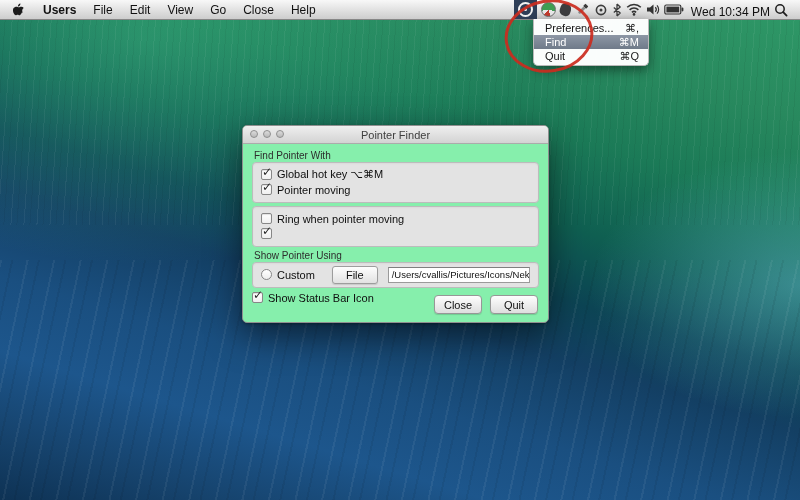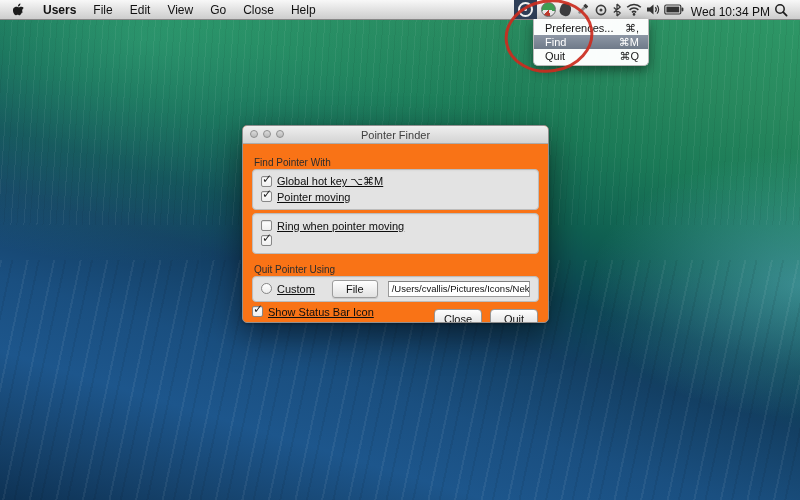--- a/index.html
+++ b/index.html
@@ -53,47 +53,47 @@
     padding:1px 9px 1px 11px;height:12px;color:#151515;cursor:default;}
   .dd-item .sc{color:#222;}
   .dd-item.hl{background:linear-gradient(#8d97a5,#6f7a89);color:#fff;}
   .dd-item.hl .sc{color:#fff;}
 
   
   .annotation{position:absolute;left:0;top:0;z-index:30;pointer-events:none;}
 
   
   .window{position:absolute;left:242px;top:125px;width:307px;height:198px;z-index:5;
-    background:#f97316;border:1px solid #8f8f8f;border-radius:5px;
+    background:#86efac;border:1px solid #8f8f8f;border-radius:5px;
     box-shadow:0 12px 34px rgba(0,0,0,.5), 0 1px 3px rgba(0,0,0,.3);
     overflow:hidden;box-sizing:border-box;}
   .titlebar{height:17px;background:linear-gradient(#efefef,#d3d3d3);
     border-bottom:1px solid #ababab;position:relative;
     display:flex;align-items:center;justify-content:center;}
   .traffic{position:absolute;left:7px;top:4px;display:flex;gap:5px;}
   .traffic i{width:8px;height:8px;border-radius:50%;
     background:linear-gradient(#dcdcdc,#b9b9b9);border:1px solid #8f8f8f;box-sizing:border-box;}
   .win-title{font-size:11px;color:#3e3e3e;}
   .content{padding:3px 9px 0 9px;position:relative;}
-  .grp-label{font-size:10px;color:#2d2d2d;margin:10px 0 1px 2px;}
+  .grp-label{font-size:10px;color:#2d2d2d;margin:3px 0 1px 2px;}
   .grpbox{border:1px solid #bcbcbc;border-radius:4px;background:#e3e3e3;
     padding:3px 8px 4px 8px;margin-bottom:3px;
     box-shadow:inset 0 1px 2px rgba(0,0,0,.04);}
   .row{display:flex;align-items:center;gap:5px;margin:2px 0;height:13px;}
   .cb{width:11px;height:11px;background:linear-gradient(#fff,#f0f0f0);
     border:1px solid #878787;border-radius:2px;box-sizing:border-box;
     position:relative;flex:0 0 auto;box-shadow:inset 0 1px 1px rgba(0,0,0,.12);}
   .cb .mark{position:absolute;left:0px;top:-5px;font-size:12px;font-weight:bold;color:#262626;
     font-family:"DejaVu Sans",sans-serif;}
   .radio{width:11px;height:11px;border-radius:50%;background:linear-gradient(#fff,#ededed);
     border:1px solid #878787;box-sizing:border-box;flex:0 0 auto;
     display:flex;align-items:center;justify-content:center;}
   .radio i{width:4px;height:4px;border-radius:50%;background:#303030;display:none;}
   .radio.sel i{display:block;}
-  .row-label{font-size:11px;color:#0e0e0e;white-space:nowrap;text-decoration:underline;}
+  .row-label{font-size:11px;color:#0e0e0e;white-space:nowrap;}
   .file-btn{margin-left:12px;height:16px;padding:0 13px;font-size:11px;color:#111;
     background:linear-gradient(#fefefe,#e2e2e2);border:1px solid #9d9d9d;border-radius:3px;
     display:flex;align-items:center;box-shadow:0 1px 1px rgba(0,0,0,.12);}
   .path-field{margin-left:5px;flex:1;height:16px;background:#fff;border:1px solid #9a9a9a;
     border-top-color:#7f7f7f;font-size:9.5px;color:#111;display:flex;align-items:center;
     padding:0 3px;white-space:nowrap;overflow:hidden;box-sizing:border-box;}
   .bottom-row{display:flex;align-items:flex-start;margin-top:3px;}
   .btns{margin-left:auto;display:flex;gap:8px;margin-top:4px;padding-right:1px;}
   .push-btn{min-width:46px;height:17px;font-size:11px;color:#111;
     background:linear-gradient(#fefefe,#dedede);border:1px solid #979797;border-radius:4px;
@@ -237,21 +237,21 @@
         <span class="cb"></span>
         <span class="row-label">Ring when pointer moving</span>
       </div>
       <div class="row">
         <span class="cb">
             <span class="mark">✓</span>
           </span>
       </div>
     </div>
 
-    <div class="grp-label">Quit Pointer Using</div>
+    <div class="grp-label">Show Pointer Using</div>
     <div class="grpbox">
       <div class="row">
         <span class="radio"></span>
         <span class="row-label">Custom</span>
         <span class="file-btn">File</span>
         <span class="path-field">/Users/cvallis/Pictures/Icons/Neko/icon2</span>
       </div>
     </div>
 
     <div class="bottom-row">

